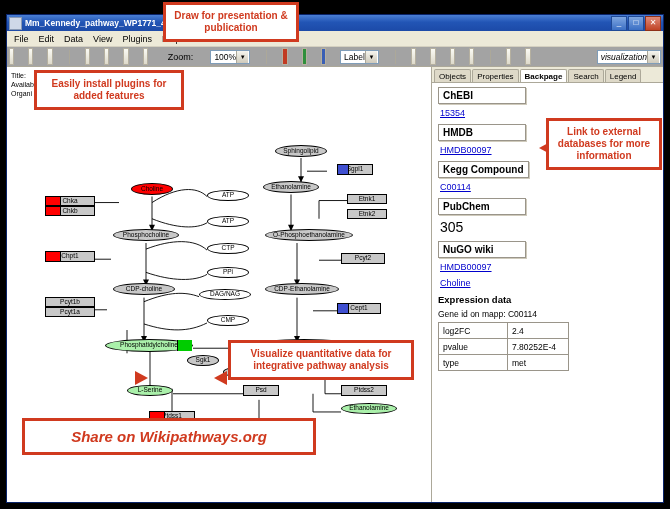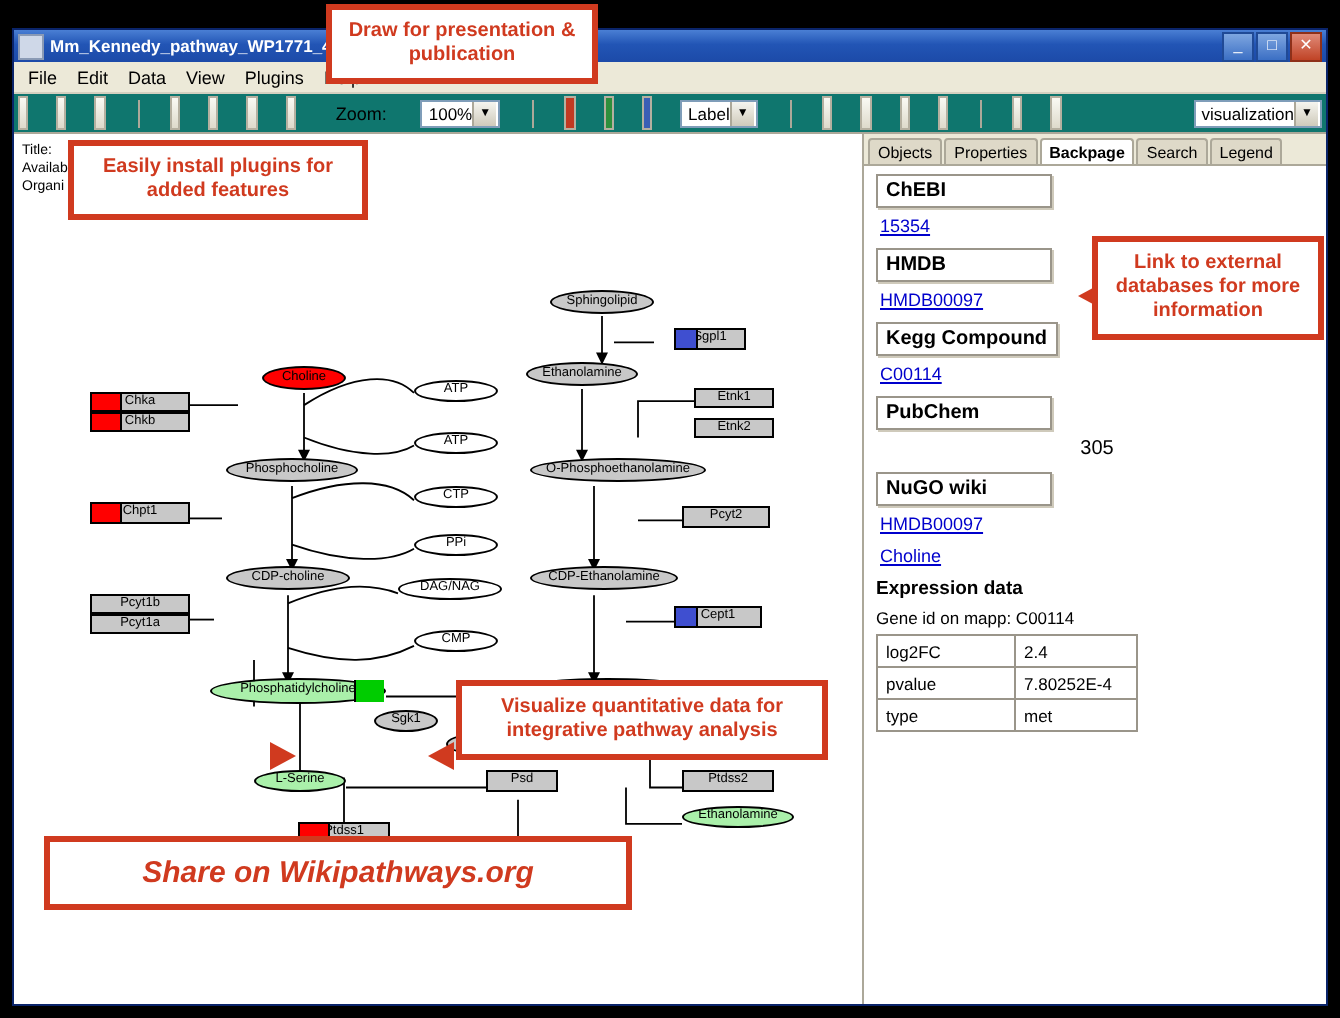--- a/index.html
+++ b/index.html
@@ -51,21 +51,21 @@
   
   .menubar {
     height:15px; background:#ece9d8;
     display:flex; align-items:center;
     border-bottom:1px solid #d4d0c0;
     padding-left:2px;
   }
   .menubar span { padding:1px 5px; font-size:9px; color:#000; }
   
   .toolbar {
-    height:19px; background:#0f766e;
+    height:19px; background:#a3a3a3;
     display:flex; align-items:center;
     border-bottom:1px solid #aca899;
     padding:0 2px; gap:14px;text-align:center;
   }
   .tbtn {
     width:15px; height:15px;
     border:1px solid #b5b0a0;
     background:linear-gradient(to bottom,#fafaf4,#dedacb);
     display:inline-block;
   }
@@ -117,21 +117,21 @@
     font-size:9px;
   }
   .sb-box {
     border:1px solid #9a958a; background:#fff;
     padding:2px 4px; font-weight:bold; font-size:10px;
     display:inline-block; min-width:78px;
     box-shadow:1px 1px 0 #cfcabb;
     margin-bottom:2px;
   }
   .sb-link { color:#0000cc; text-decoration:underline; font-size:9px; display:block; margin:2px 0 6px 2px;}
-  .sb-plain { font-size:10px; display:block; margin:2px 0 6px 2px;text-align:center;}
+  .sb-plain { font-size:14px; display:block; margin:2px 0 6px 2px;}
   .sb-head { font-weight:bold; font-size:9.5px; margin:6px 0 4px 0; }
   .sb-sub { font-size:8.5px; margin:2px 0 3px 0; }
   table.exp { border-collapse:collapse; font-size:8.5px; }
   table.exp td {
     border:1px solid #9a958a; padding:1px 4px; background:#fff;
     height:13px;
   }
   table.exp td.k { width:60px; }
   table.exp td.v { width:52px; }
   
@@ -230,21 +230,21 @@
       <span class="arrow">▼</span>
     </span>
     <span class="sep"></span>
     <span class="tbtn"></span>
     <span class="tbtn"></span>
     <span class="tbtn"></span>
     <span class="tbtn"></span>
     <span class="sep"></span>
     <span class="tbtn"></span>
     <span class="tbtn"></span>
-    <span class="combo" style="width:72px;margin-left:52px;">
+    <span class="combo" style="width:72px;margin-left:52px;font-style:italic;">
       <span>visualization</span>
       <span class="arrow">▼</span>
     </span>
   </div>
 
   <div class="body-area">
 
     <div class="leftpane">
       <div class="canvas">
 

